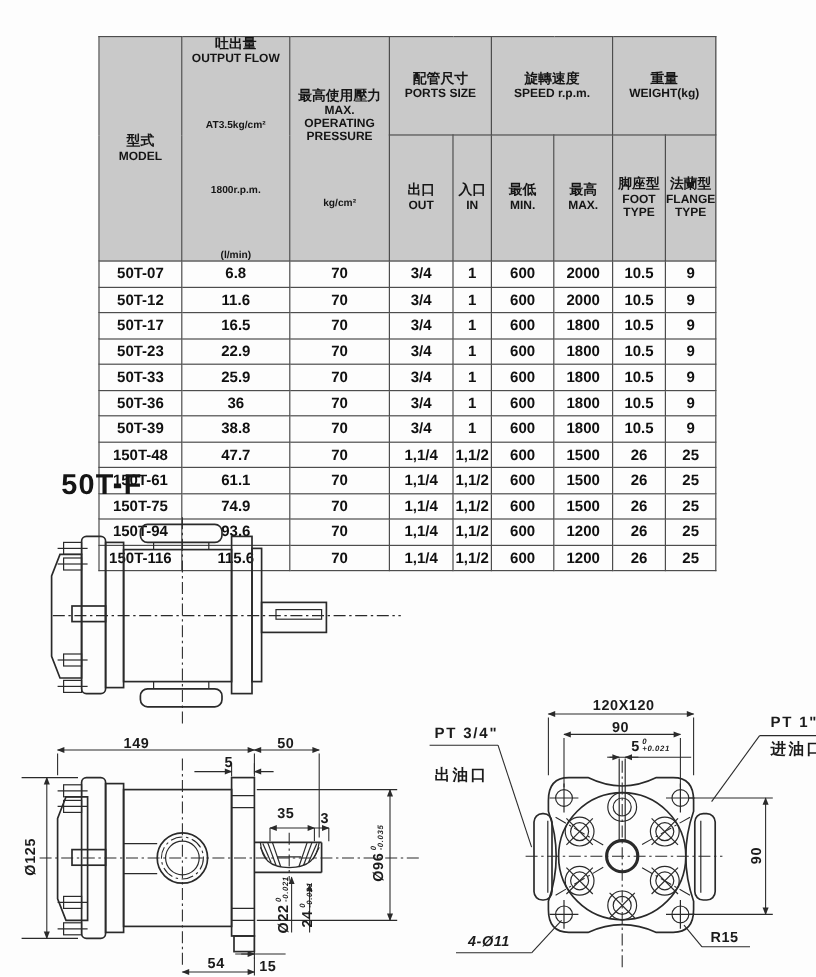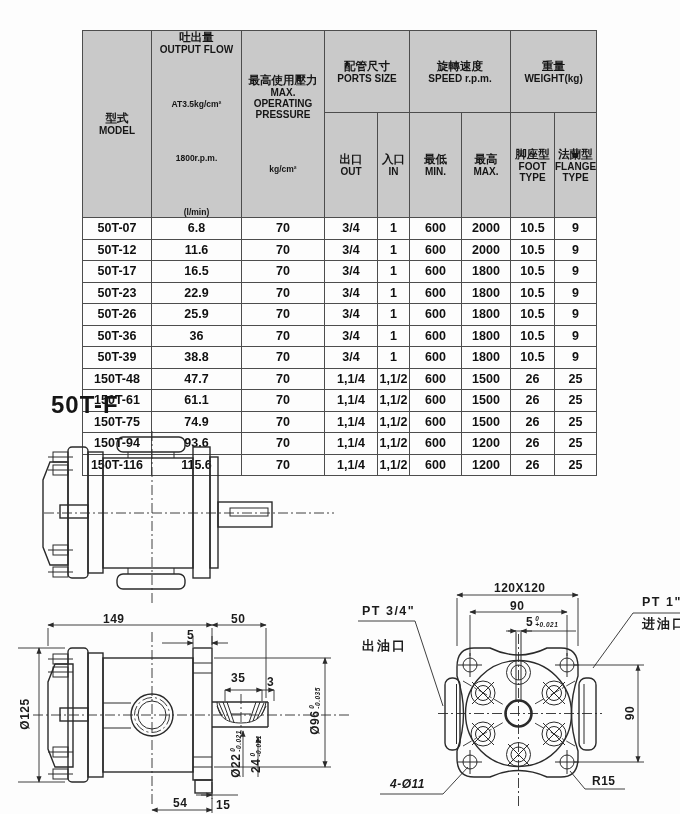--- a/index.html
+++ b/index.html
@@ -150,21 +150,21 @@
           <td>22.9</td>
           <td>70</td>
           <td>3/4</td>
           <td>1</td>
           <td>600</td>
           <td>1800</td>
           <td>10.5</td>
           <td>9</td>
         </tr>
         <tr>
-          <td>50T-26</td>
+          <td>50T-33</td>
           <td>25.9</td>
           <td>70</td>
           <td>3/4</td>
           <td>1</td>
           <td>600</td>
           <td>1800</td>
           <td>10.5</td>
           <td>9</td>
         </tr>
         <tr>

